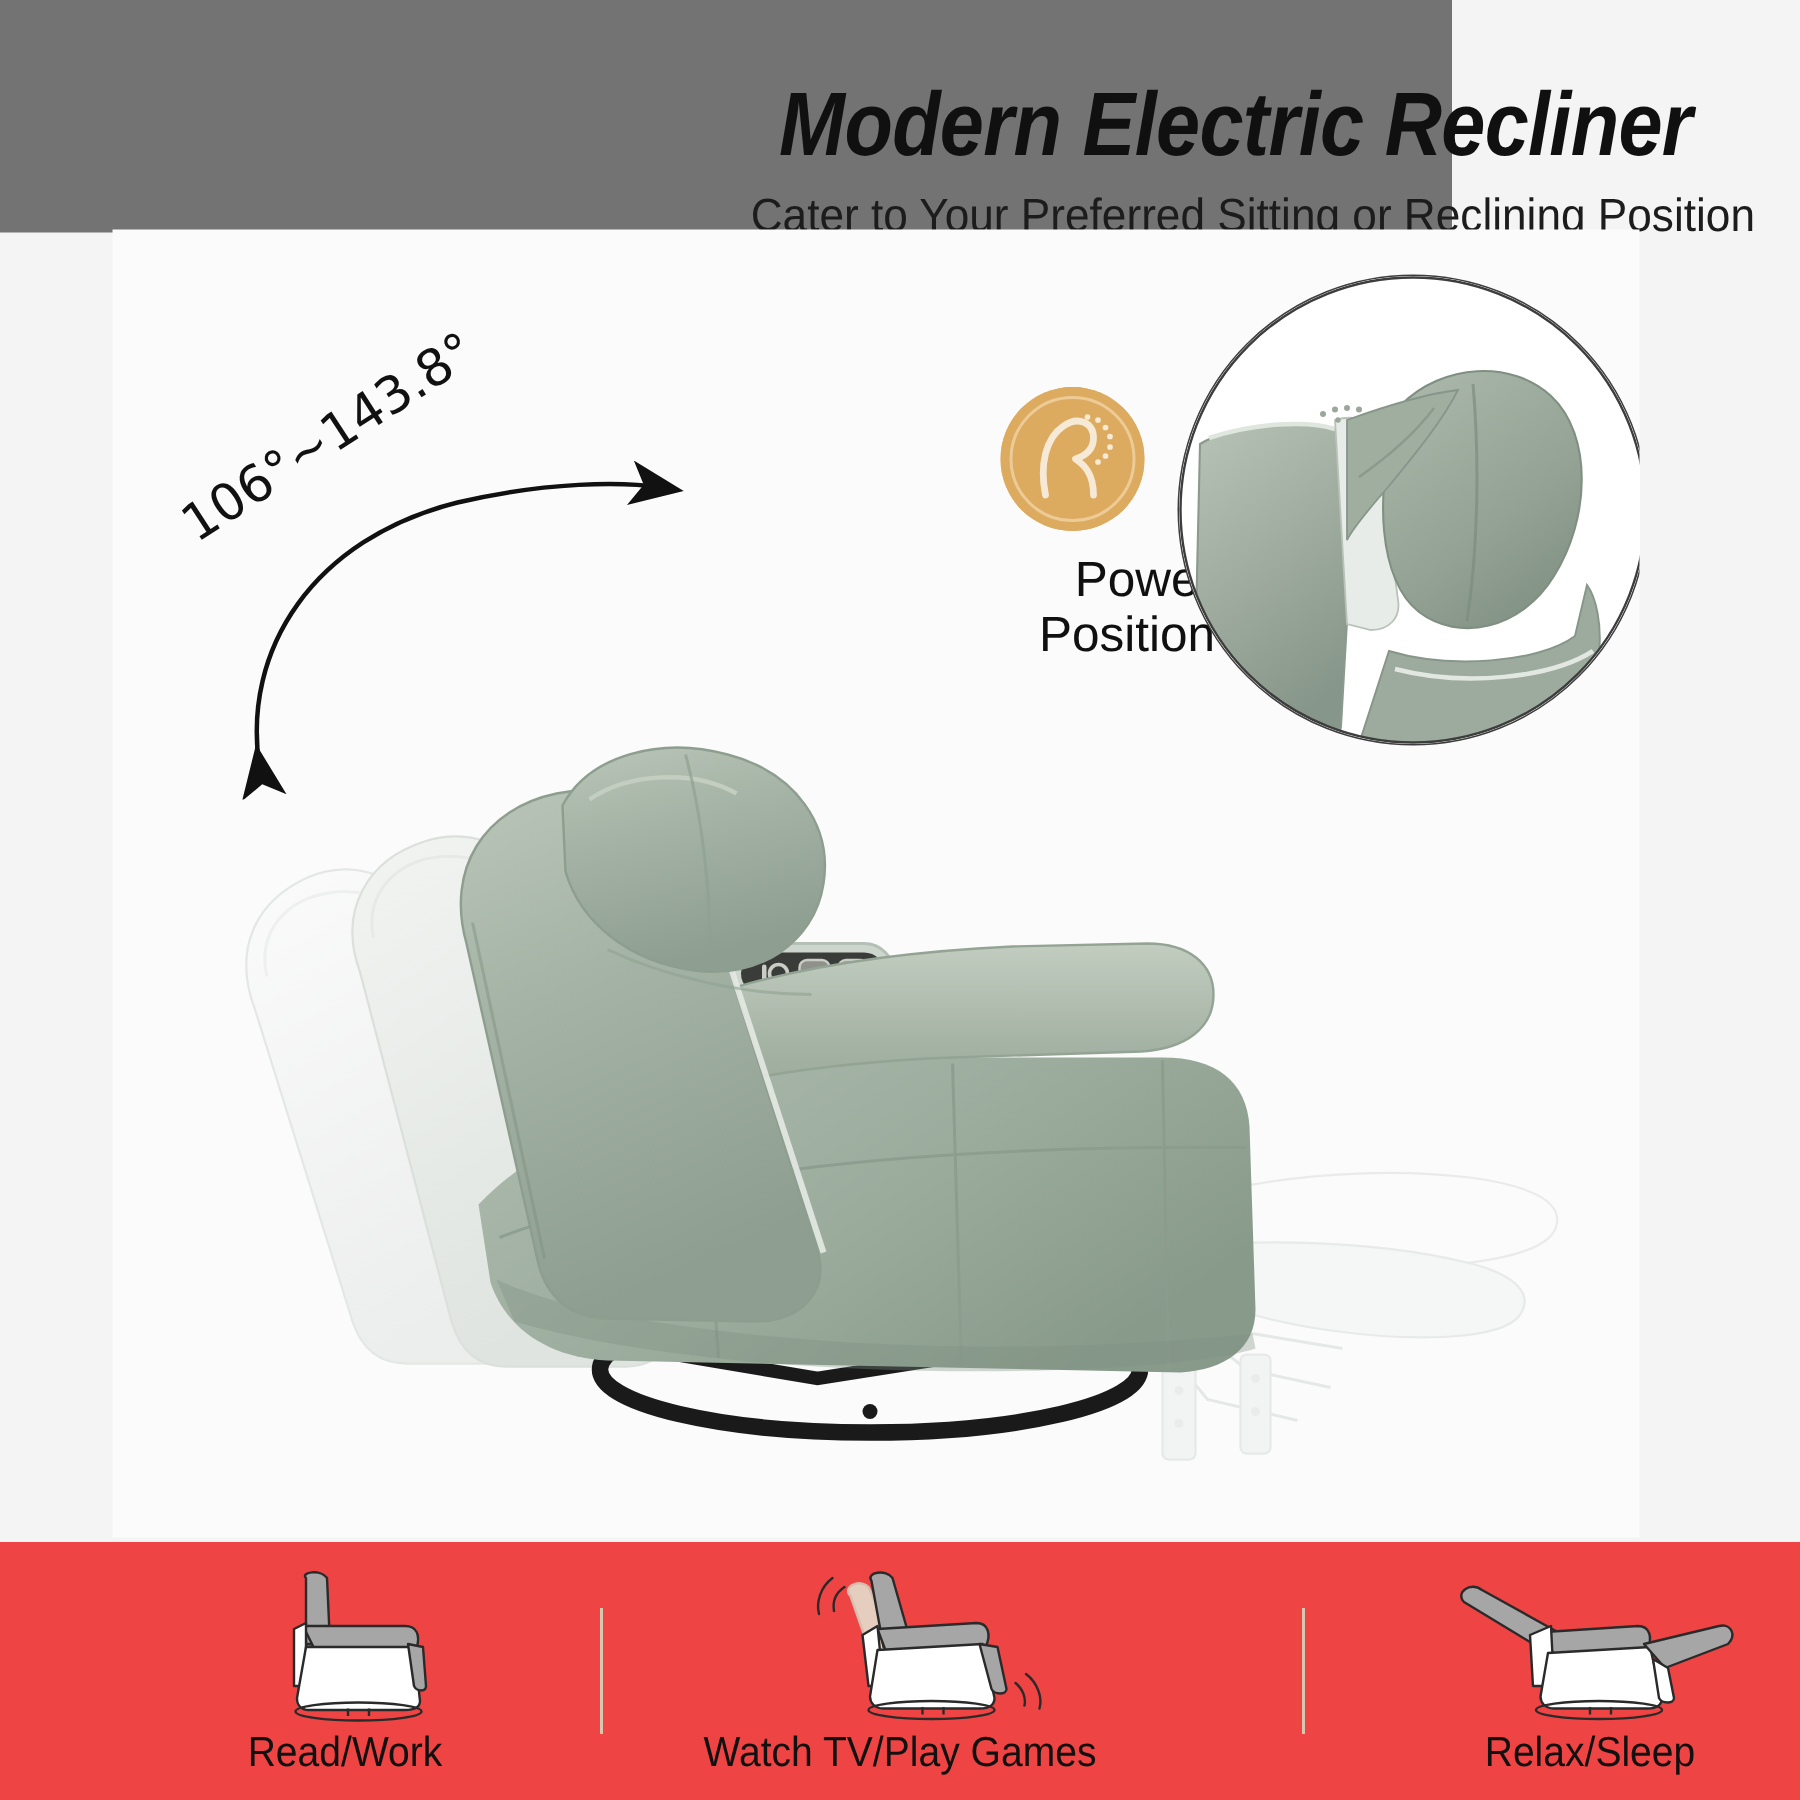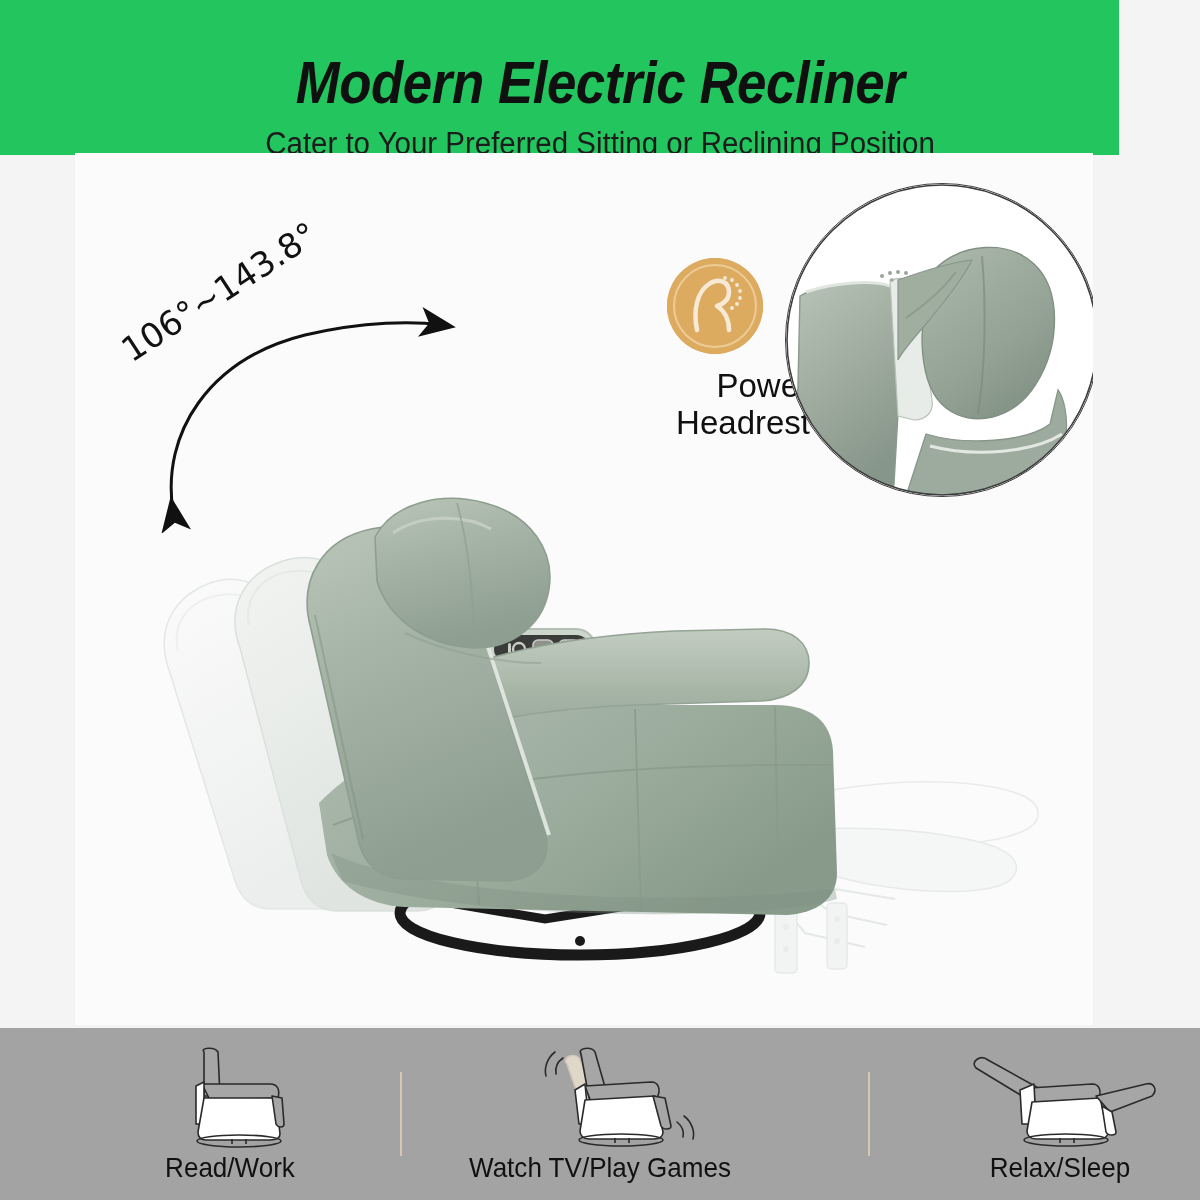--- a/index.html
+++ b/index.html
@@ -5,22 +5,22 @@
   html,body{margin:0;padding:0;}
   body{
     width:1200px;height:1200px;
     background:#f4f4f4;
     font-family:"Liberation Sans","DejaVu Sans",sans-serif;
     overflow:hidden;position:relative;
   }
   .page{position:absolute;inset:0;}
 
   
-  .header{position:absolute;top:0;left:0;width:1119px;height:155px;
-    background:#22c55e;text-align:center;}
+  .header{position:absolute;top:0;left:0;width:968px;height:155px;
+    background:#737373;text-align:right;}
   .title{
     position:absolute;top:48px;left:0;width:1200px;
     font-size:60px;font-weight:bold;font-style:italic;
     letter-spacing:-0.5px;color:#101010;
     font-family:"Liberation Sans Narrow","Liberation Sans",sans-serif;
     transform:scaleX(.88);
   }
   .subtitle{
     position:absolute;top:126px;left:0;width:1200px;
     font-size:31px;color:#1c1c1c;
@@ -48,21 +48,21 @@
 
   
   .inset{position:absolute;left:710px;top:30px;width:312px;height:312px;
     border-radius:50%;border:1.6px solid #3d3d3d;background:#fff;overflow:hidden;}
 
   
   .chair-area{position:absolute;left:0;top:180px;width:1018px;height:692px;}
 
   
   .footbar{position:absolute;left:0;top:1028px;width:1200px;height:172px;
-    background:#a3a3a3;}
+    background:#ef4444;}
   .feature{position:absolute;top:0;height:172px;text-align:center;}
   .feature .ficon{height:108px;margin-top:12px;}
   .feature .flabel{font-size:28px;color:#111;margin-top:4px;
     transform:scaleX(.93);white-space:nowrap;}
   .divider{position:absolute;top:44px;width:2px;height:84px;background:#d6c7b0;}
   svg{display:block;}
 </style>
 </head>
 <body>
 
@@ -232,21 +232,21 @@
             <circle cx="70" cy="27" r="1.9"></circle>
             <circle cx="73" cy="33" r="1.9"></circle>
             <circle cx="73" cy="40" r="1.9"></circle>
             <circle cx="70" cy="46" r="1.9"></circle>
             <circle cx="65" cy="50" r="1.9"></circle>
           </g>
         </svg>
       </div>
       <div class="badge-text">
         <div>Power</div>
-        <div>Headrest</div>
+        <div>Position</div>
       </div>
     </div>
 
     <div class="inset">
       <svg width="312" height="312" viewBox="0 0 312 312">
         <defs>
           <linearGradient id="sageC" x1="0" y1="0" x2="0.4" y2="1">
             <stop offset="0%" stop-color="#b7c3b6"></stop>
             <stop offset="55%" stop-color="#9daa9d"></stop>
             <stop offset="100%" stop-color="#87968a"></stop>

